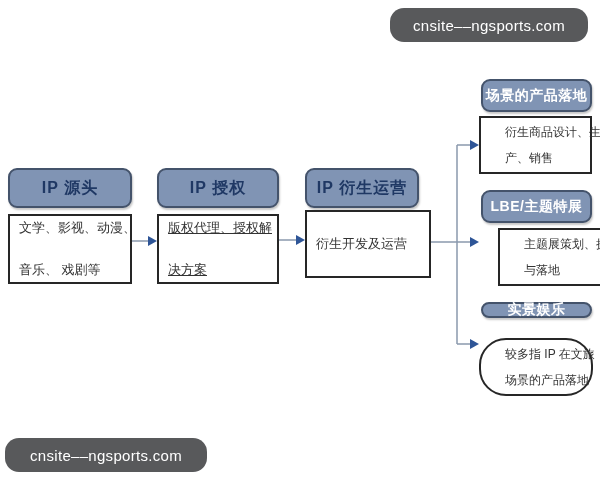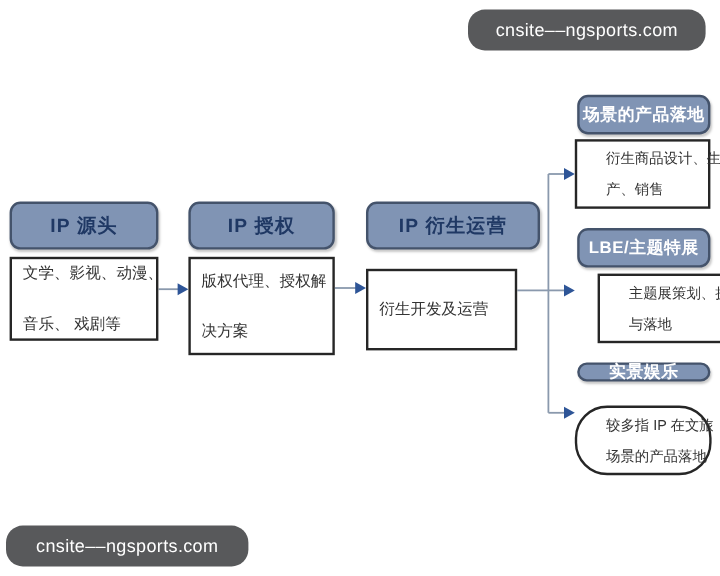--- a/index.html
+++ b/index.html
@@ -43,23 +43,23 @@
     white-space:pre;
     text-align:left;
   }
   .stage .node-body{font-size:13px;line-height:42px;padding:0 9px;}
   .branch .node-body{font-size:12px;line-height:26px;padding:0 24px;}
 
   
   .h-s1{left:8px;top:168px;width:124px;height:40px;}
   .b-s1{left:8px;top:214px;width:124px;height:70px;}
   .h-s2{left:157px;top:168px;width:122px;height:40px;}
-  .b-s2{left:157px;top:214px;width:122px;height:82px;}
-  .h-s3{left:305px;top:168px;width:145px;height:40px;}
-  .b-s3{left:305px;top:224px;width:126px;height:68px;}
+  .b-s2{left:157px;top:214px;width:122px;height:70px;text-decoration:underline;}
+  .h-s3{left:305px;top:168px;width:114px;height:40px;}
+  .b-s3{left:305px;top:210px;width:126px;height:68px;}
 
   
   .h-r1{left:481px;top:79px;width:111px;height:33px;}
   .b-r1{left:479px;top:116px;width:113px;height:58px;}
   .h-r2{left:481px;top:190px;width:111px;height:33px;}
   .b-r2{left:479px;top:228px;width:113px;height:58px;margin-left:19px;}
   .h-r3{left:481px;top:302px;width:111px;height:16px;text-align:right;}
   .b-r3{left:479px;top:338px;width:114px;height:58px;border-radius:27px;}
 
   .connectors{position:absolute;left:0;top:0;width:600px;height:480px;pointer-events:none;}

